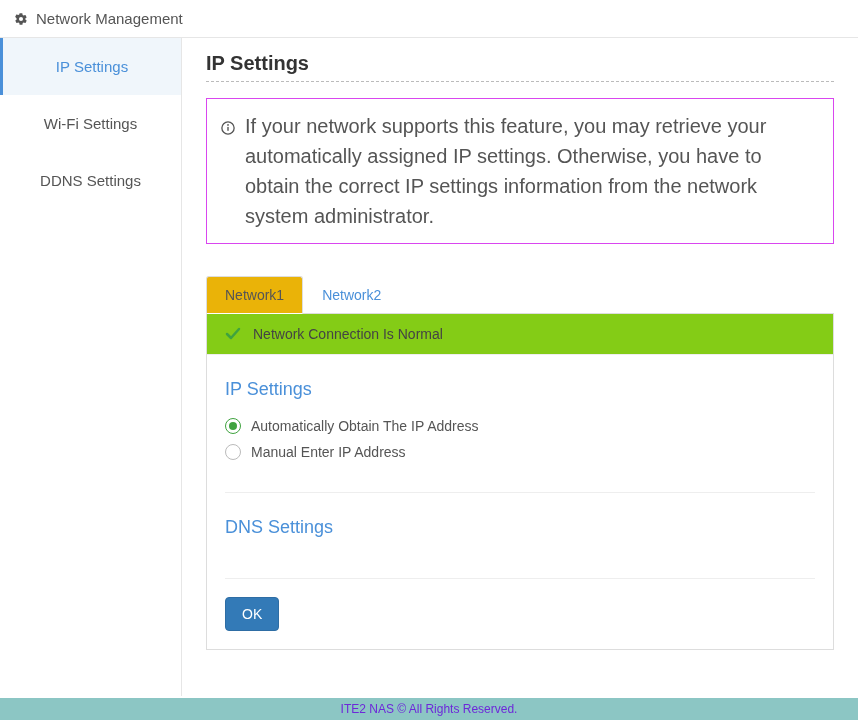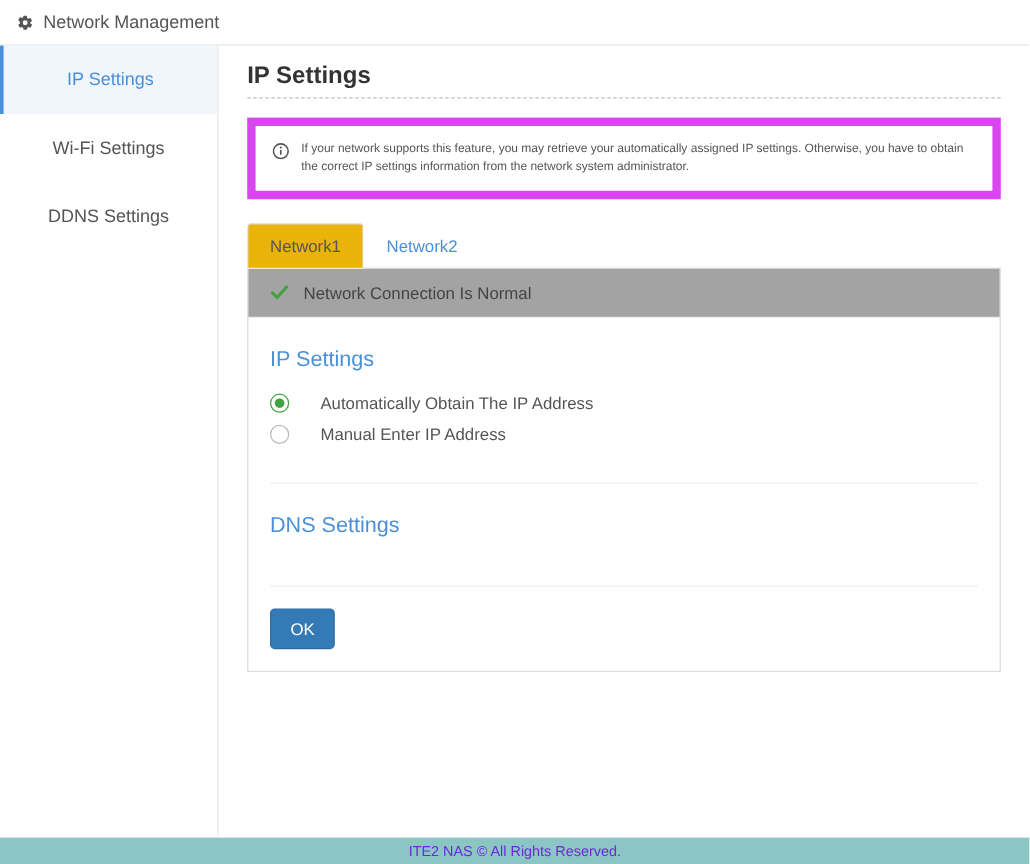--- a/index.html
+++ b/index.html
@@ -58,28 +58,28 @@
   }
   .page-title {
     font-size: 20px;
     color: #333;
     font-weight: 600;
     padding-bottom: 6px;
     border-bottom: 1px dashed #bbb;
     margin-bottom: 16px;
   }
   .info-box {
-    border: 7px solid #d946ef;
+    border: 1px solid #d946ef;
     padding: 12px 14px;
     color: #555;
-    font-size: 10px;
+    font-size: 20px;
     line-height: 1.5;
     display: flex;
     gap: 10px;
-    margin-bottom: 20px;
+    margin-bottom: 32px;
   }
   .info-box .icon {
     flex-shrink: 0;
     width: 14px;
     height: 14px;
     margin-top: 2px;
     color: #555;
   }
   .tabs {
     display: flex;
@@ -99,21 +99,21 @@
     background: #eab308;
     color: #555;
     border-radius: 3px 3px 0 0;
     position: relative;
     z-index: 2;
   }
   .panel {
     border: 1px solid #ddd;
   }
   .status-bar {
-    background: #a3a3a3;
+    background: #84cc16;
     border-bottom: 1px solid #eee;
     padding: 12px 18px;
     display: flex;
     align-items: center;
     gap: 12px;
     color: #444;
   }
   .check {
     color: #3fa33f;
     width: 16px;
@@ -123,21 +123,21 @@
     padding: 24px 18px 4px 18px;
   }
   .section-title {
     color: #4a90d9;
     font-size: 18px;
     margin-bottom: 18px;
   }
   .radio-row {
     display: flex;
     align-items: center;
-    gap: 26px;
+    gap: 10px;
     margin-bottom: 10px;
     color: #555;
     cursor: pointer;
   }
   .radio {
     width: 16px; height: 16px;
     border: 1.5px solid #bbb;
     border-radius: 50%;
     position: relative;
     flex-shrink: 0;

